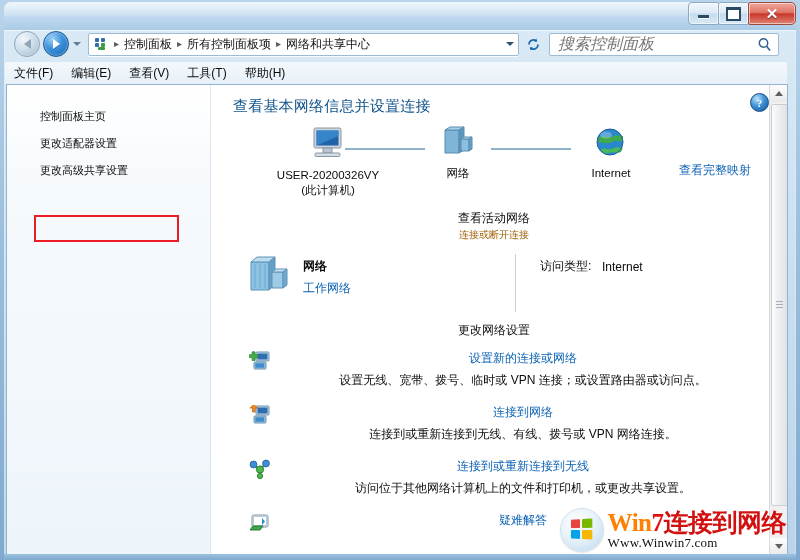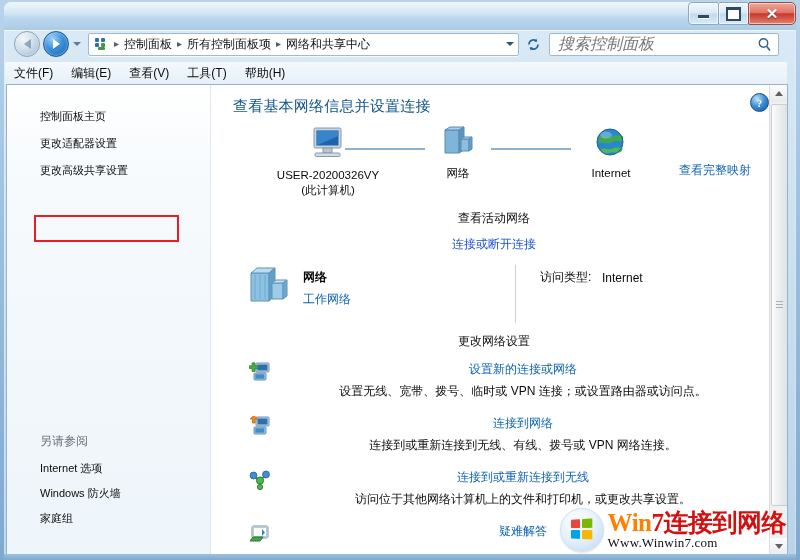--- a/index.html
+++ b/index.html
@@ -330,21 +330,21 @@
   .sec {
     margin-top: 6px;
     margin-left: 0;
     display: flex;
     align-items: center;
     width: 522px;
     flex-direction: column;
   }
   .sec-title { font-size: 12px; color:#0b0b0b; white-space:nowrap; }
   .sec-rule { flex:1 1 auto; height:1px; background:#c8c8c8; margin: 0 8px; }
-  .sec-link { font-size:12px; color:#1d4ed8; white-space:nowrap; cursor:pointer;margin-top:8px;}
+  .sec-link { font-size:10px; color:#a16207; white-space:nowrap; cursor:pointer;}
 
   
   .active-net {
     margin-top: 12px;
     display: flex;
     align-items: flex-start;
     padding-left: 14px;
     height: 62px;
   }
   .an-left { display:flex; align-items:flex-start; width: 268px; }
@@ -526,26 +526,20 @@
   <div class="content">
 
     <div class="sidebar">
       <div class="side-top">
         <div class="side-link">控制面板主页</div>
         <div class="side-link hl">更改适配器设置</div>
         <div class="side-link">更改高级共享设置</div>
       </div>
       <div class="redbox"></div>
 
-      <div class="see-also">
-        <div class="see-also-title">另请参阅</div>
-        <div class="side-link">Internet 选项</div>
-        <div class="side-link">Windows 防火墙</div>
-        <div class="side-link">家庭组</div>
-      </div>
     </div>
 
     <div class="main">
       <div class="help-icon">?</div>
 
       <div class="main-inner">
         <h1 class="page-title">查看基本网络信息并设置连接</h1>
 
         <div class="netmap">
           <div class="nm-line" style="left:106px; width:80px;"></div>

